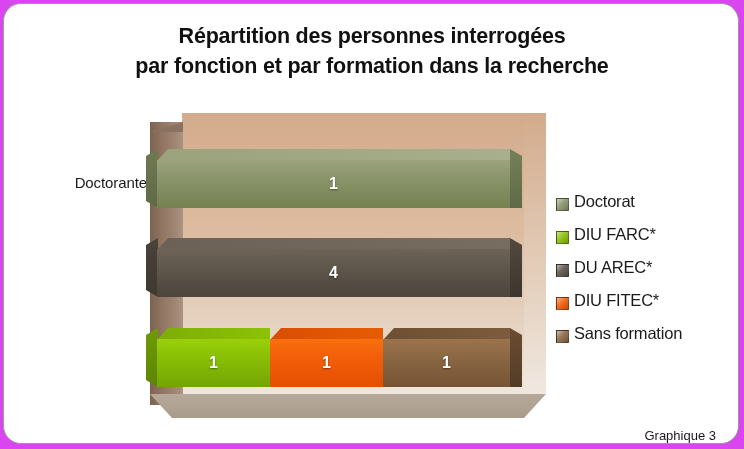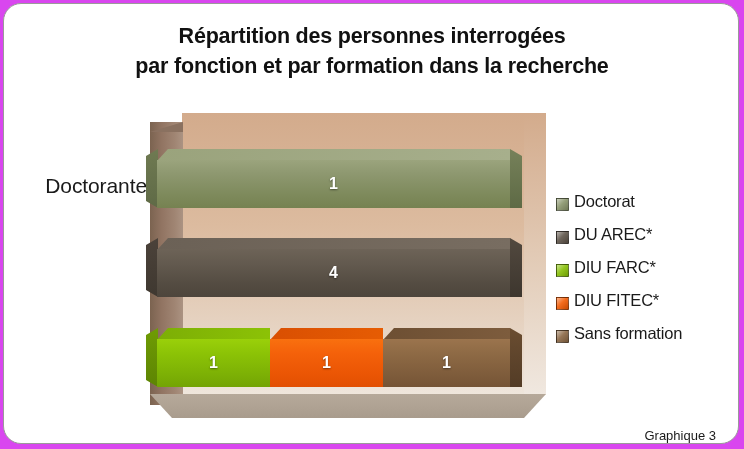--- a/index.html
+++ b/index.html
@@ -43,21 +43,21 @@
     letter-spacing: -0.2px;
   }
   #title .tline { display: block; }
 
   
   .cat-label {
     position: absolute;
     right: 0;
     width: 135px;
     text-align: right;
-    font-size: 21px;
+    font-size: 15px;
     color: #1a1a1a;
     letter-spacing: -0.1px;
   }
   #cat-wrap {
     position: absolute;
     left: 5px;
     top: 0;
     width: 142px;
     height: 449px;
   }
@@ -251,28 +251,28 @@
       <div class="val" style="left:226px; width:127px;">1</div>
     </div>
   </div>
 
   <div id="legend">
     <div class="legend-row">
       <span class="legend-swatch" style="background: linear-gradient(135deg, rgba(255, 255, 255, 0.55) 0%, rgba(255, 255, 255, 0.1) 45%, rgba(0, 0, 0, 0.18) 100%) rgb(137, 148, 107); border: 1px solid rgba(0, 0, 0, 0.45);"></span>
       <span class="legend-label">Doctorat</span>
     </div>
     <div class="legend-row">
+      <span class="legend-swatch" style="background: linear-gradient(135deg, rgba(255, 255, 255, 0.55) 0%, rgba(255, 255, 255, 0.1) 45%, rgba(0, 0, 0, 0.18) 100%) rgb(135, 192, 6); border: 1px solid rgba(0, 0, 0, 0.45);"></span>
+      <span class="legend-label">DIU FARC*</span>
+    </div>
+    <div class="legend-row">
       <span class="legend-swatch" style="background: linear-gradient(135deg, rgba(255, 255, 255, 0.55) 0%, rgba(255, 255, 255, 0.1) 45%, rgba(0, 0, 0, 0.18) 100%) rgb(93, 83, 72); border: 1px solid rgba(0, 0, 0, 0.45);"></span>
       <span class="legend-label">DU AREC*</span>
     </div>
     <div class="legend-row">
-      <span class="legend-swatch" style="background: linear-gradient(135deg, rgba(255, 255, 255, 0.55) 0%, rgba(255, 255, 255, 0.1) 45%, rgba(0, 0, 0, 0.18) 100%) rgb(135, 192, 6); border: 1px solid rgba(0, 0, 0, 0.45);"></span>
-      <span class="legend-label">DIU FARC*</span>
-    </div>
-    <div class="legend-row">
       <span class="legend-swatch" style="background: linear-gradient(135deg, rgba(255, 255, 255, 0.55) 0%, rgba(255, 255, 255, 0.1) 45%, rgba(0, 0, 0, 0.18) 100%) rgb(243, 91, 4); border: 1px solid rgba(0, 0, 0, 0.45);"></span>
       <span class="legend-label">DIU FITEC*</span>
     </div>
     <div class="legend-row">
       <span class="legend-swatch" style="background: linear-gradient(135deg, rgba(255, 255, 255, 0.55) 0%, rgba(255, 255, 255, 0.1) 45%, rgba(0, 0, 0, 0.18) 100%) rgb(138, 103, 68); border: 1px solid rgba(0, 0, 0, 0.45);"></span>
       <span class="legend-label">Sans formation</span>
     </div>
   </div>
 
   <div id="caption">Graphique 3</div>

